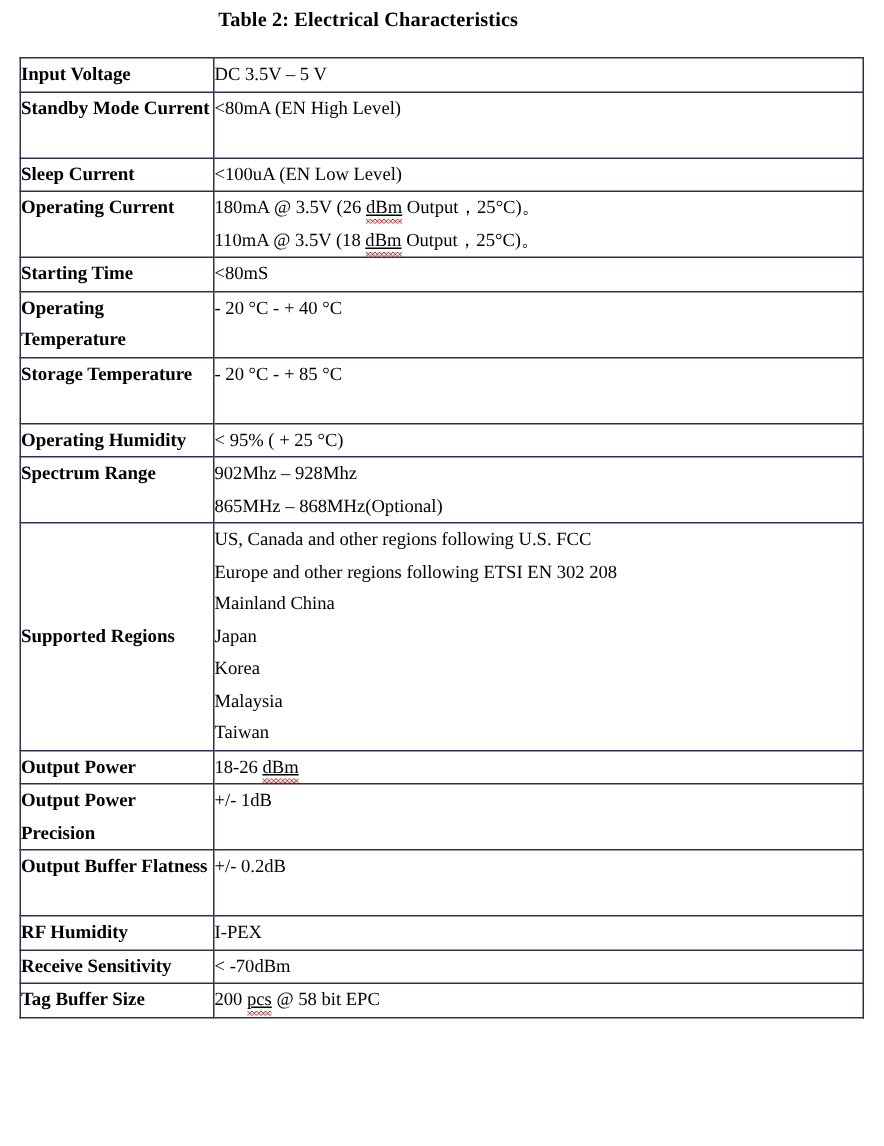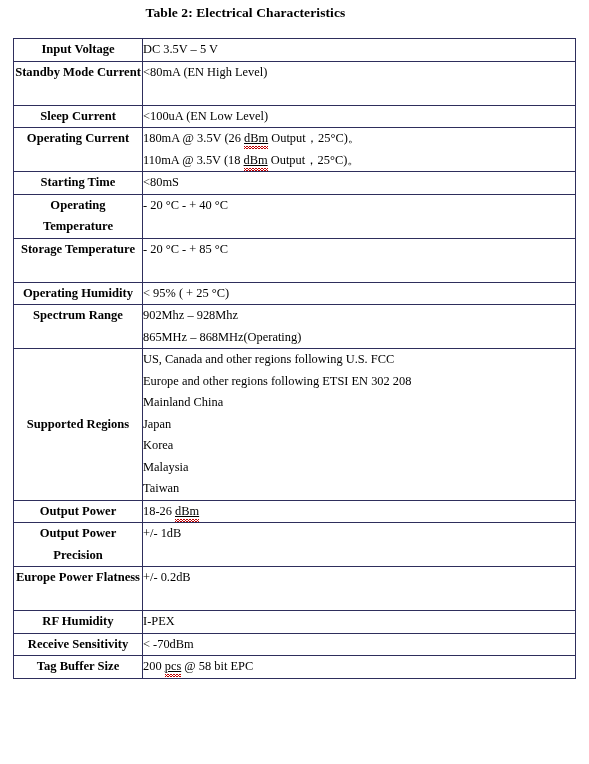--- a/index.html
+++ b/index.html
@@ -43,21 +43,20 @@
     border: 1px solid #2e2e5c;
   }
   table.spec col.c-label { width: 129px; }
   table.spec col.c-value { width: 433px; }
   table.spec td {
     border: 1px solid #2e2e5c;
     padding: 0;
     vertical-align: top;
   }
   td.label {
-    text-align: center;
     font-weight: bold;
     font-size: 12.6px;
     line-height: 21.5px;
     padding: 3px 2px 3px 2px;
   }
   td.label.mid {
     vertical-align: middle;
   }
   td.value {
     font-size: 12.4px;
@@ -169,21 +168,21 @@
           <tr>
             <td class="label mid">Operating Humidity</td>
             <td class="value">
               <div class="vline"><span>&lt; 95% ( + 25 °C)</span></div>
             </td>
           </tr>
           <tr>
             <td class="label">Spectrum Range</td>
             <td class="value">
               <div class="vline"><span>902Mhz – 928Mhz</span></div>
-              <div class="vline"><span>865MHz – 868MHz(Operating)</span></div>
+              <div class="vline"><span>865MHz – 868MHz(Optional)</span></div>
             </td>
           </tr>
           <tr>
             <td class="label mid">Supported Regions</td>
             <td class="value">
               <div class="vline"><span>US, Canada and other regions following U.S. FCC</span></div>
               <div class="vline"><span>Europe and other regions following ETSI EN 302 208</span></div>
               <div class="vline"><span>Mainland China</span></div>
               <div class="vline"><span>Japan</span></div>
               <div class="vline"><span>Korea</span></div>
@@ -198,21 +197,21 @@
             </td>
           </tr>
           <tr>
             <td class="label">Output Power Precision</td>
             <td class="value">
               <div class="vline"><span>+/- 1dB</span></div>
               <div class="vline">&nbsp;</div>
             </td>
           </tr>
           <tr>
-            <td class="label">Europe Power Flatness</td>
+            <td class="label">Output Buffer Flatness</td>
             <td class="value">
               <div class="vline"><span>+/- 0.2dB</span></div>
               <div class="vline">&nbsp;</div>
             </td>
           </tr>
           <tr>
             <td class="label mid">RF Humidity</td>
             <td class="value">
               <div class="vline"><span>I-PEX</span></div>
             </td>

